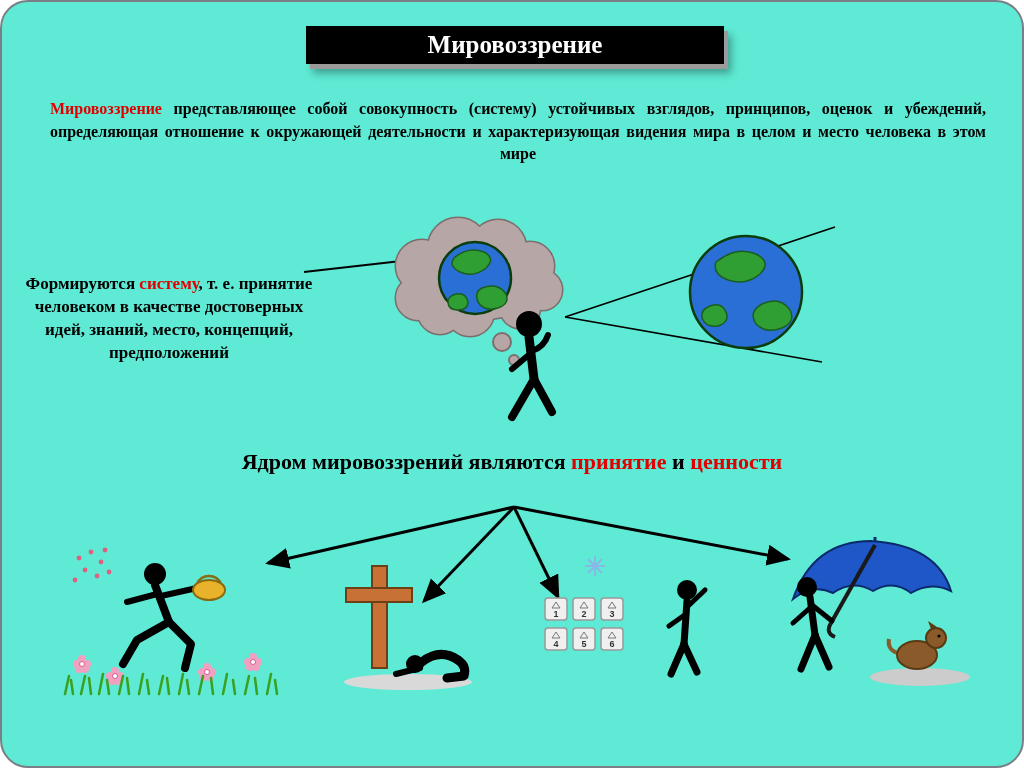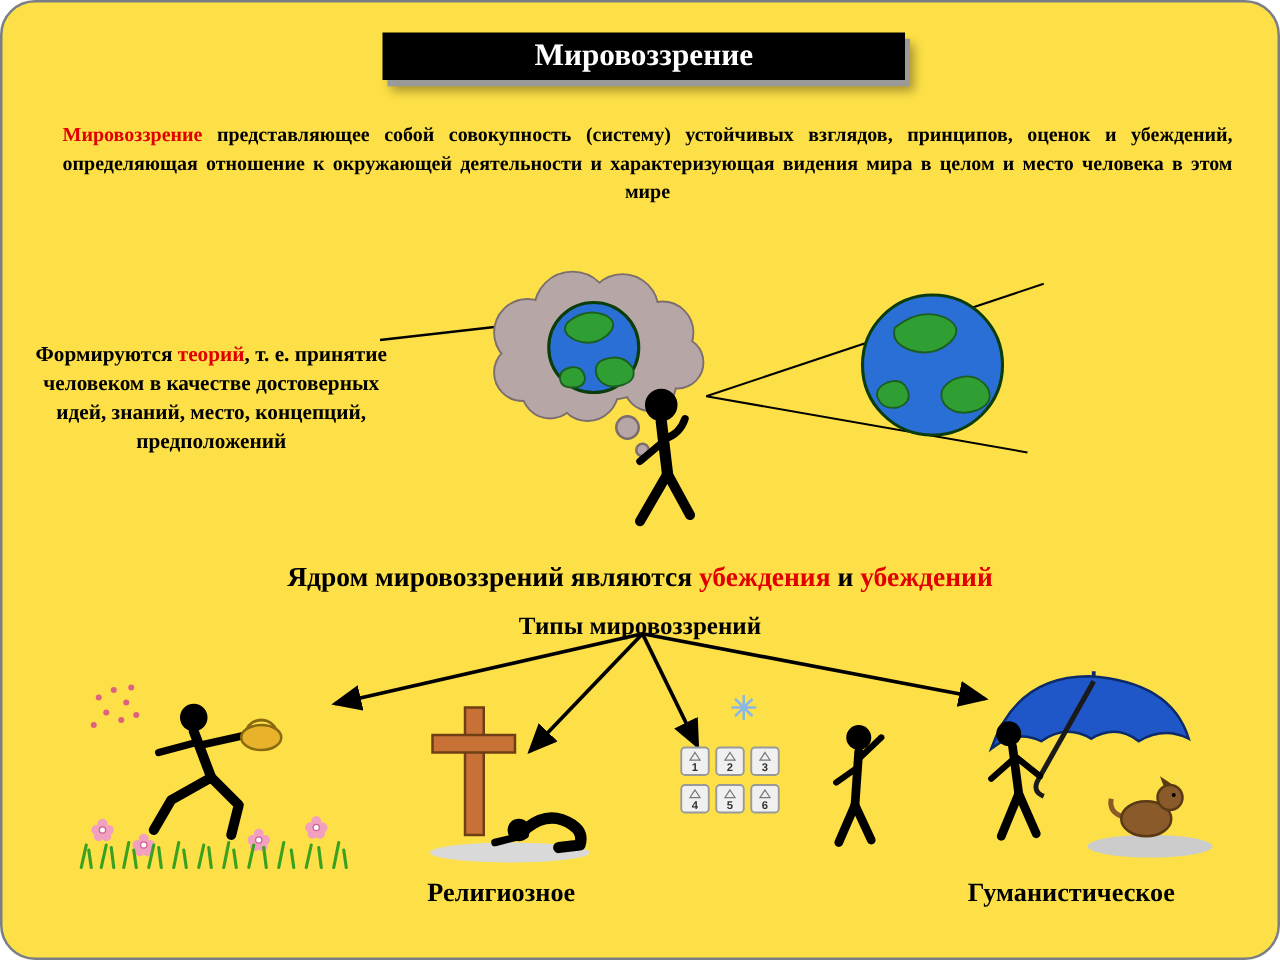--- a/index.html
+++ b/index.html
@@ -1,17 +1,17 @@
 <!DOCTYPE html>
 <html><head>
 <meta charset="utf-8">
 <style>
   html,body { margin:0; padding:0; background:#fff; }
   .slide {
-    position:relative; width:1024px; height:768px; background:#fde047;
+    position:relative; width:1024px; height:768px; background:#5eead4;
     border:2px solid #7a7f85; border-radius:28px; overflow:hidden;
     font-family:"Liberation Serif", serif; color:#000; box-sizing:border-box;
   }
   .title-box {
     position:absolute; left:304px; top:24px; width:418px; height:38px;
     background:#000; color:#fff; display:flex; align-items:center; justify-content:center;
     font-size:25px; font-weight:bold;
     box-shadow: 4px 5px 0 #9a9a9a, 7px 9px 8px rgba(0,0,0,.35);
   }
   .definition {
@@ -109,25 +109,24 @@
 
   <svg class="svg-figure" width="120" height="135" viewBox="0 0 120 135">
     <circle cx="47" cy="17" r="13" fill="#000"></circle>
     <path d="M47 30 L52 72" stroke="#000" stroke-width="9" stroke-linecap="round" fill="none"></path>
     <path d="M50 44 Q62 40 66 28" stroke="#000" stroke-width="6" stroke-linecap="round" fill="none"></path>
     <path d="M49 46 L30 62" stroke="#000" stroke-width="6" stroke-linecap="round" fill="none"></path>
     <path d="M52 72 L30 110" stroke="#000" stroke-width="8" stroke-linecap="round" fill="none"></path>
     <path d="M52 72 L70 105" stroke="#000" stroke-width="8" stroke-linecap="round" fill="none"></path>
   </svg>
 
-  <p class="views-note"><span>Формируются </span><span class="hl" style="color: rgb(225, 0, 0);">теорий</span><span>, т. е. принятие человеком в качестве достоверных идей, знаний, место, концепций, предположений</span></p>
-
-  <p class="core-line"><span>Ядром мировоззрений являются </span><span class="hl" style="color: rgb(225, 0, 0);">убеждения</span><span> и </span><span class="hl" style="color: rgb(225, 0, 0);">убеждений</span></p>
-
-  <p class="types-heading">Типы мировоззрений</p>
+  <p class="views-note"><span>Формируются </span><span class="hl" style="color: rgb(225, 0, 0);">систему</span><span>, т. е. принятие человеком в качестве достоверных идей, знаний, место, концепций, предположений</span></p>
+
+  <p class="core-line"><span>Ядром мировоззрений являются </span><span class="hl" style="color: rgb(225, 0, 0);">принятие</span><span> и </span><span class="hl" style="color: rgb(225, 0, 0);">ценности</span></p>
+
 
   <svg class="svg-arrows" width="1024" height="115" viewBox="0 0 1024 115">
     <defs>
       <marker id="ah" markerWidth="10" markerHeight="8" refX="7" refY="3.5" orient="auto">
         <polygon points="0 0, 8 3.5, 0 7" fill="#000"></polygon>
       </marker>
     </defs>
     <line x1="512" y1="8" x2="266" y2="64" stroke="#000" stroke-width="3" marker-end="url(#ah)"></line>
     <line x1="512" y1="8" x2="422" y2="102" stroke="#000" stroke-width="3" marker-end="url(#ah)"></line>
     <line x1="512" y1="8" x2="556" y2="98" stroke="#000" stroke-width="3" marker-end="url(#ah)"></line>
@@ -276,16 +275,14 @@
     </g>
     <g>
       <path d="M162 118 q-10 -4 -8 -14" stroke="#8a5a2a" stroke-width="4" fill="none"></path>
       <ellipse cx="182" cy="120" rx="20" ry="14" fill="#8a5a2a" stroke="#5a3a14" stroke-width="2"></ellipse>
       <circle cx="201" cy="103" r="10" fill="#8a5a2a" stroke="#5a3a14" stroke-width="2"></circle>
       <path d="M196 94 L193 86 L202 92 Z" fill="#5a3a14"></path>
       <circle cx="204" cy="101" r="1.6" fill="#000"></circle>
     </g>
   </svg>
 
-  <div class="caption cap-2">Религиозное</div>
-  <div class="caption cap-4">Гуманистическое</div>
 
 </div>
 
 </body></html>

